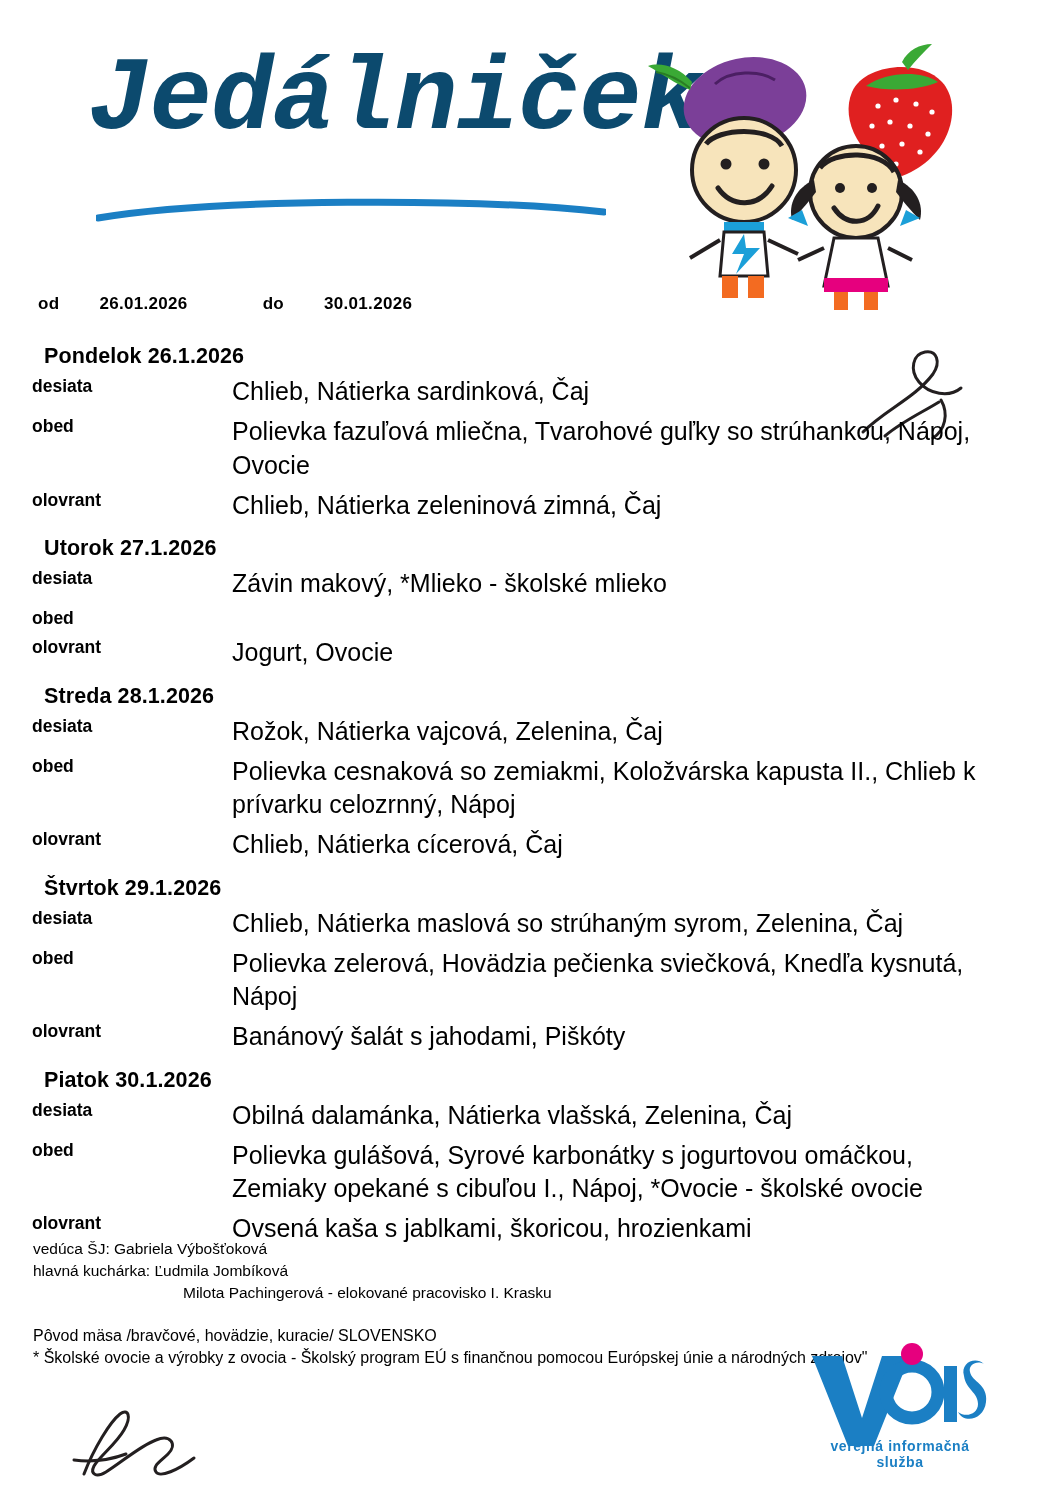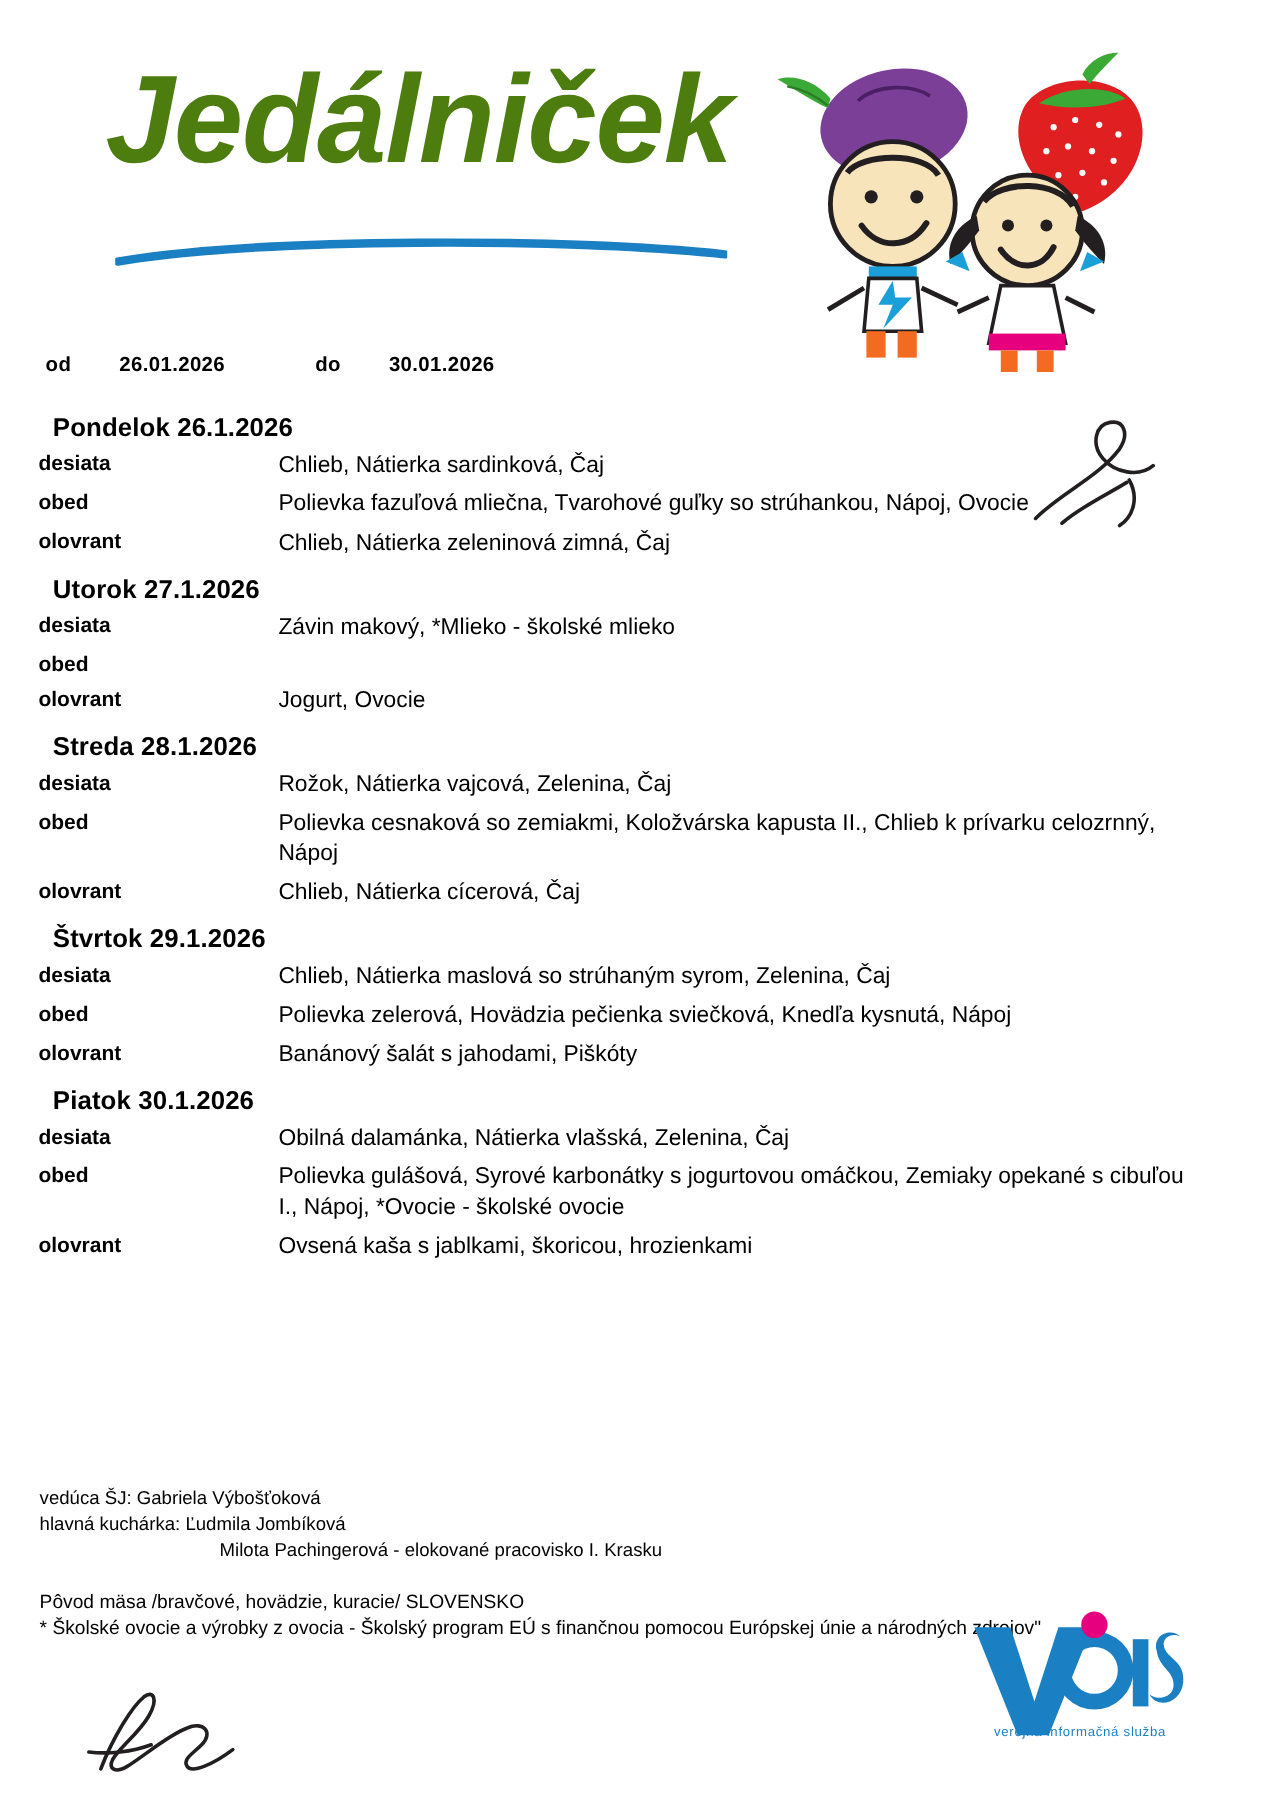--- a/index.html
+++ b/index.html
@@ -24,26 +24,26 @@
     position: absolute;
     left: 0;
     top: 0;
     width: 1061px;
     height: 290px;
   }
   .logo-word {
     position: absolute;
     left: 88px;
     top: 48px;
-    font-family: Liberation Sans, sans-serif;
+    font-family: Liberation Mono, monospace;
     font-style: italic;
     font-weight: bold;
     font-size: 104px;
     line-height: 1;
-    color: #4d7c0f;
+    color: #0c4a6e;
     letter-spacing: -1px;
     white-space: nowrap;
   }
   .logo-underline {
     position: absolute;
     left: 96px;
     top: 196px;
     width: 510px;
     height: 26px;
   }
@@ -92,21 +92,21 @@
     justify-content: space-between;
   }
   .row-label {
     flex: 0 0 162px;
     font-size: 17.5px;
     font-weight: bold;
     padding-top: 1px;
   }
   .row-value {
     flex: 1 1 auto;
-    font-size: 19px;
+    font-size: 25px;
     line-height: 1.33;
     max-width: 760px;
   }
 
   
   .sig-top {
     position: absolute;
     left: 845px;
     top: 340px;
     width: 130px;
@@ -149,22 +149,22 @@
     top: 1340px;
     width: 180px;
     height: 115px;
   }
   .vis-caption {
     position: absolute;
     left: 810px;
     top: 1438px;
     width: 180px;
     text-align: center;
-    font-size: 11px;
-    font-weight: normal;
+    font-size: 14px;
+    font-weight: bold;
     color: #1b7fc4;
     letter-spacing: 0.6px;
   }
 </style>
 </head>
 <body>
 
 <div class="page">
 
   <div class="header">

